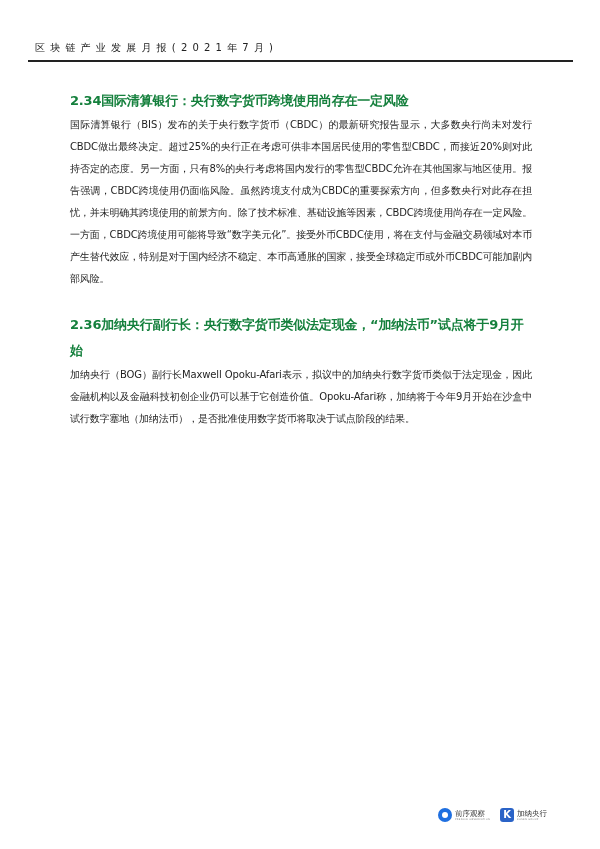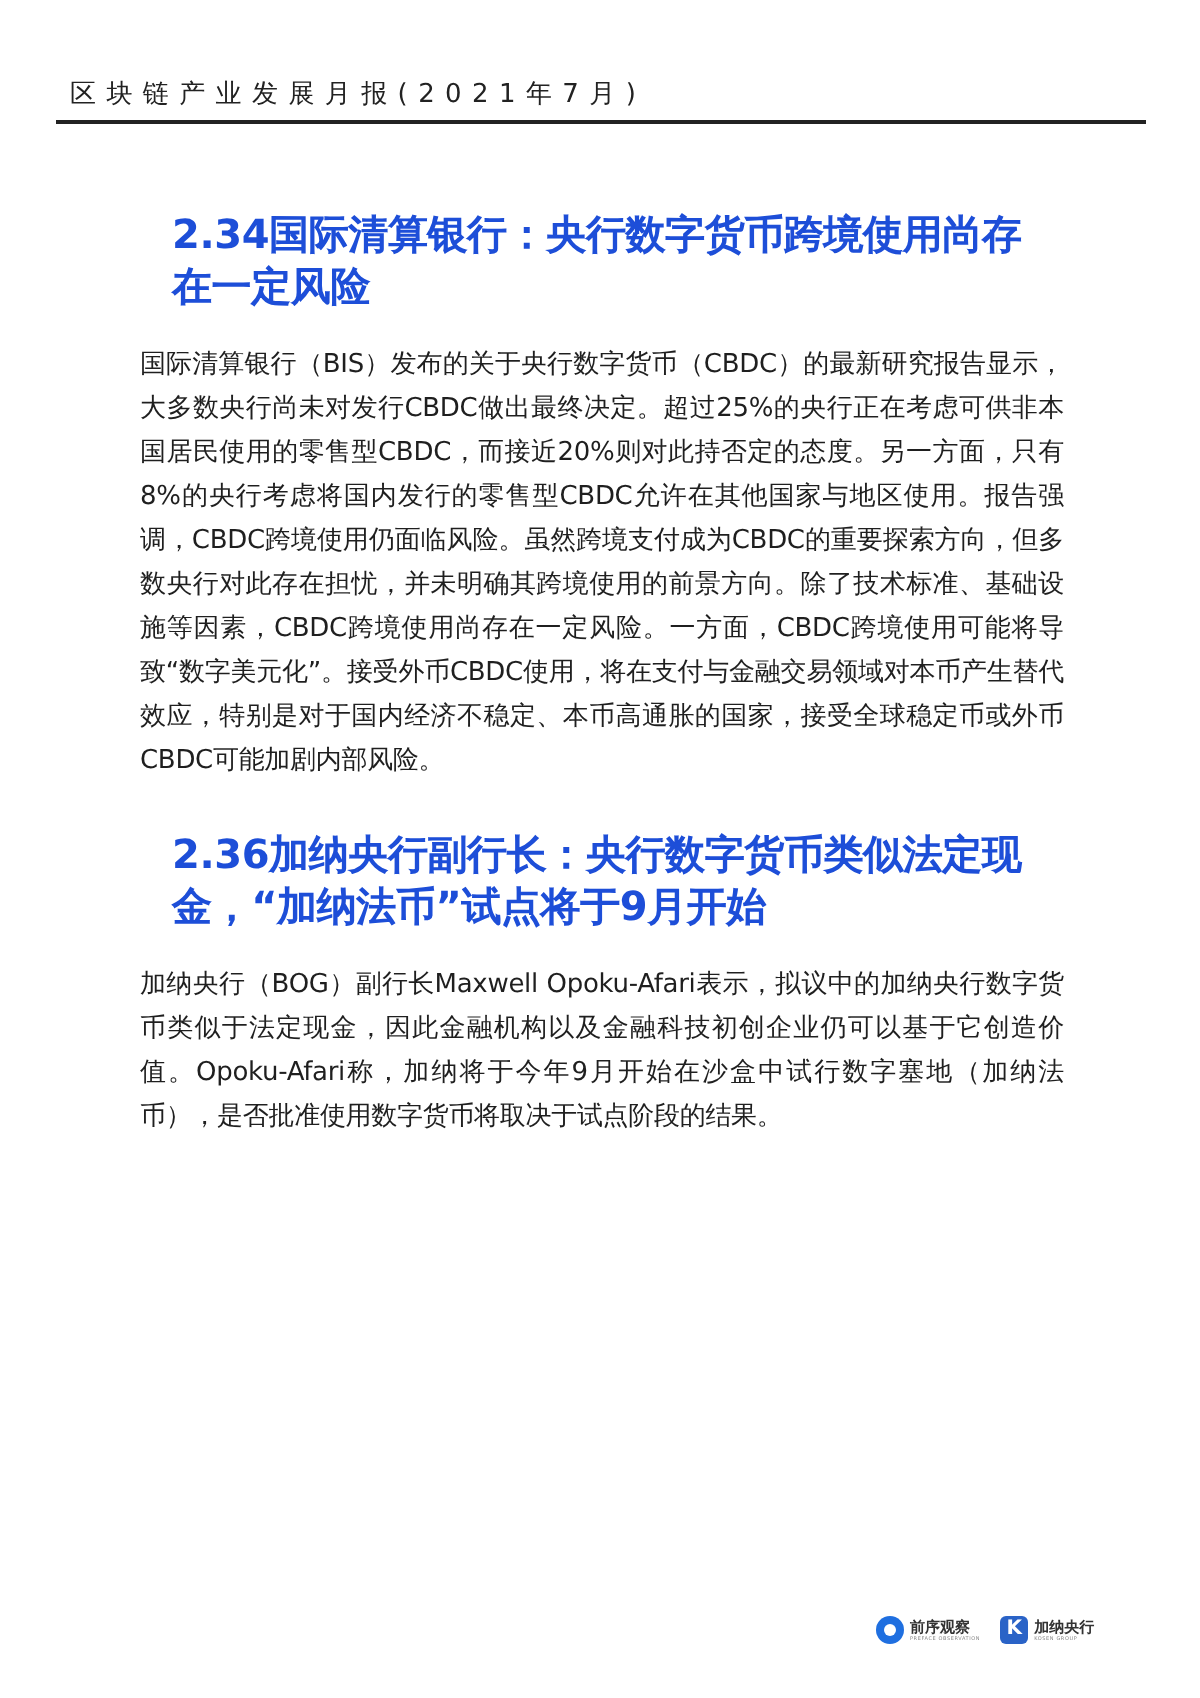--- a/index.html
+++ b/index.html
@@ -1,31 +1,31 @@
 <!DOCTYPE html>
 <html><head>
 <meta charset="utf-8">
 <style>
   html, body { margin: 0; padding: 0; background: #ffffff; }
   body { width: 600px; height: 849px; position: relative; overflow: hidden;
          font-family: "DejaVu Sans", "Liberation Sans", sans-serif; color: #1a1a1a; }
   .page-header { position: absolute; left: 28px; top: 38px; width: 545px; }
-  .page-header .title { font-size: 13px; letter-spacing: 5.2px; color: #222; padding-left: 7px; line-height: 20px; white-space: nowrap; }
+  .page-header .title { font-size: 10px; letter-spacing: 5.2px; color: #222; padding-left: 7px; line-height: 20px; white-space: nowrap; }
   .page-header .rule { height: 2px; background: #222; margin-top: 2px; }
   .content { position: absolute; left: 70px; top: 88px; width: 462px; }
   .section { margin-bottom: 22px; }
-  .section h2 { margin: 16px; font-size: 20px; font-weight: bold; color: #1d4ed8; line-height: 26px; letter-spacing: -0.2px; }
-  .section p { margin: 0; font-size: 13px; line-height: 22px; color: #1f1f1f; text-align: justify; letter-spacing: -0.15px; }
+  .section h2 { margin: 0; font-size: 13px; font-weight: bold; color: #15803d; line-height: 26px; letter-spacing: -0.2px; }
+  .section p { margin: 0; font-size: 10px; line-height: 22px; color: #1f1f1f; text-align: justify; letter-spacing: -0.15px; }
   .footer { position: absolute; left: 438px; top: 808px; display: flex; align-items: center; gap: 10px; }
   .brand { display: flex; align-items: center; gap: 3px; }
   .logo-q { width: 14px; height: 14px; border-radius: 50%; background: #1f6fe0; position: relative; }
   .logo-q::after { content: ""; position: absolute; left: 4px; top: 4px; width: 6px; height: 6px; border-radius: 50%; background: #fff; }
   .logo-k { width: 14px; height: 14px; border-radius: 3px; background: #2a63c7; color: #fff; font-size: 10px; font-weight: bold; line-height: 14px; text-align: center; }
   .brand-text { display: flex; flex-direction: column; }
-  .brand-name { font-size: 7.5px; color: #333; font-weight: bold; line-height: 9px; }
+  .brand-name { font-size: 7.5px; color: #333; font-weight: normal; line-height: 9px; }
   .brand-sub { font-size: 2.5px; color: #888; line-height: 4px; letter-spacing: 0.3px; }
 </style>
 </head>
 <body>
 
 <div class="page-header">
   <div class="title">区块链产业发展月报(2021年7月)</div>
   <div class="rule"></div>
 </div>
 

